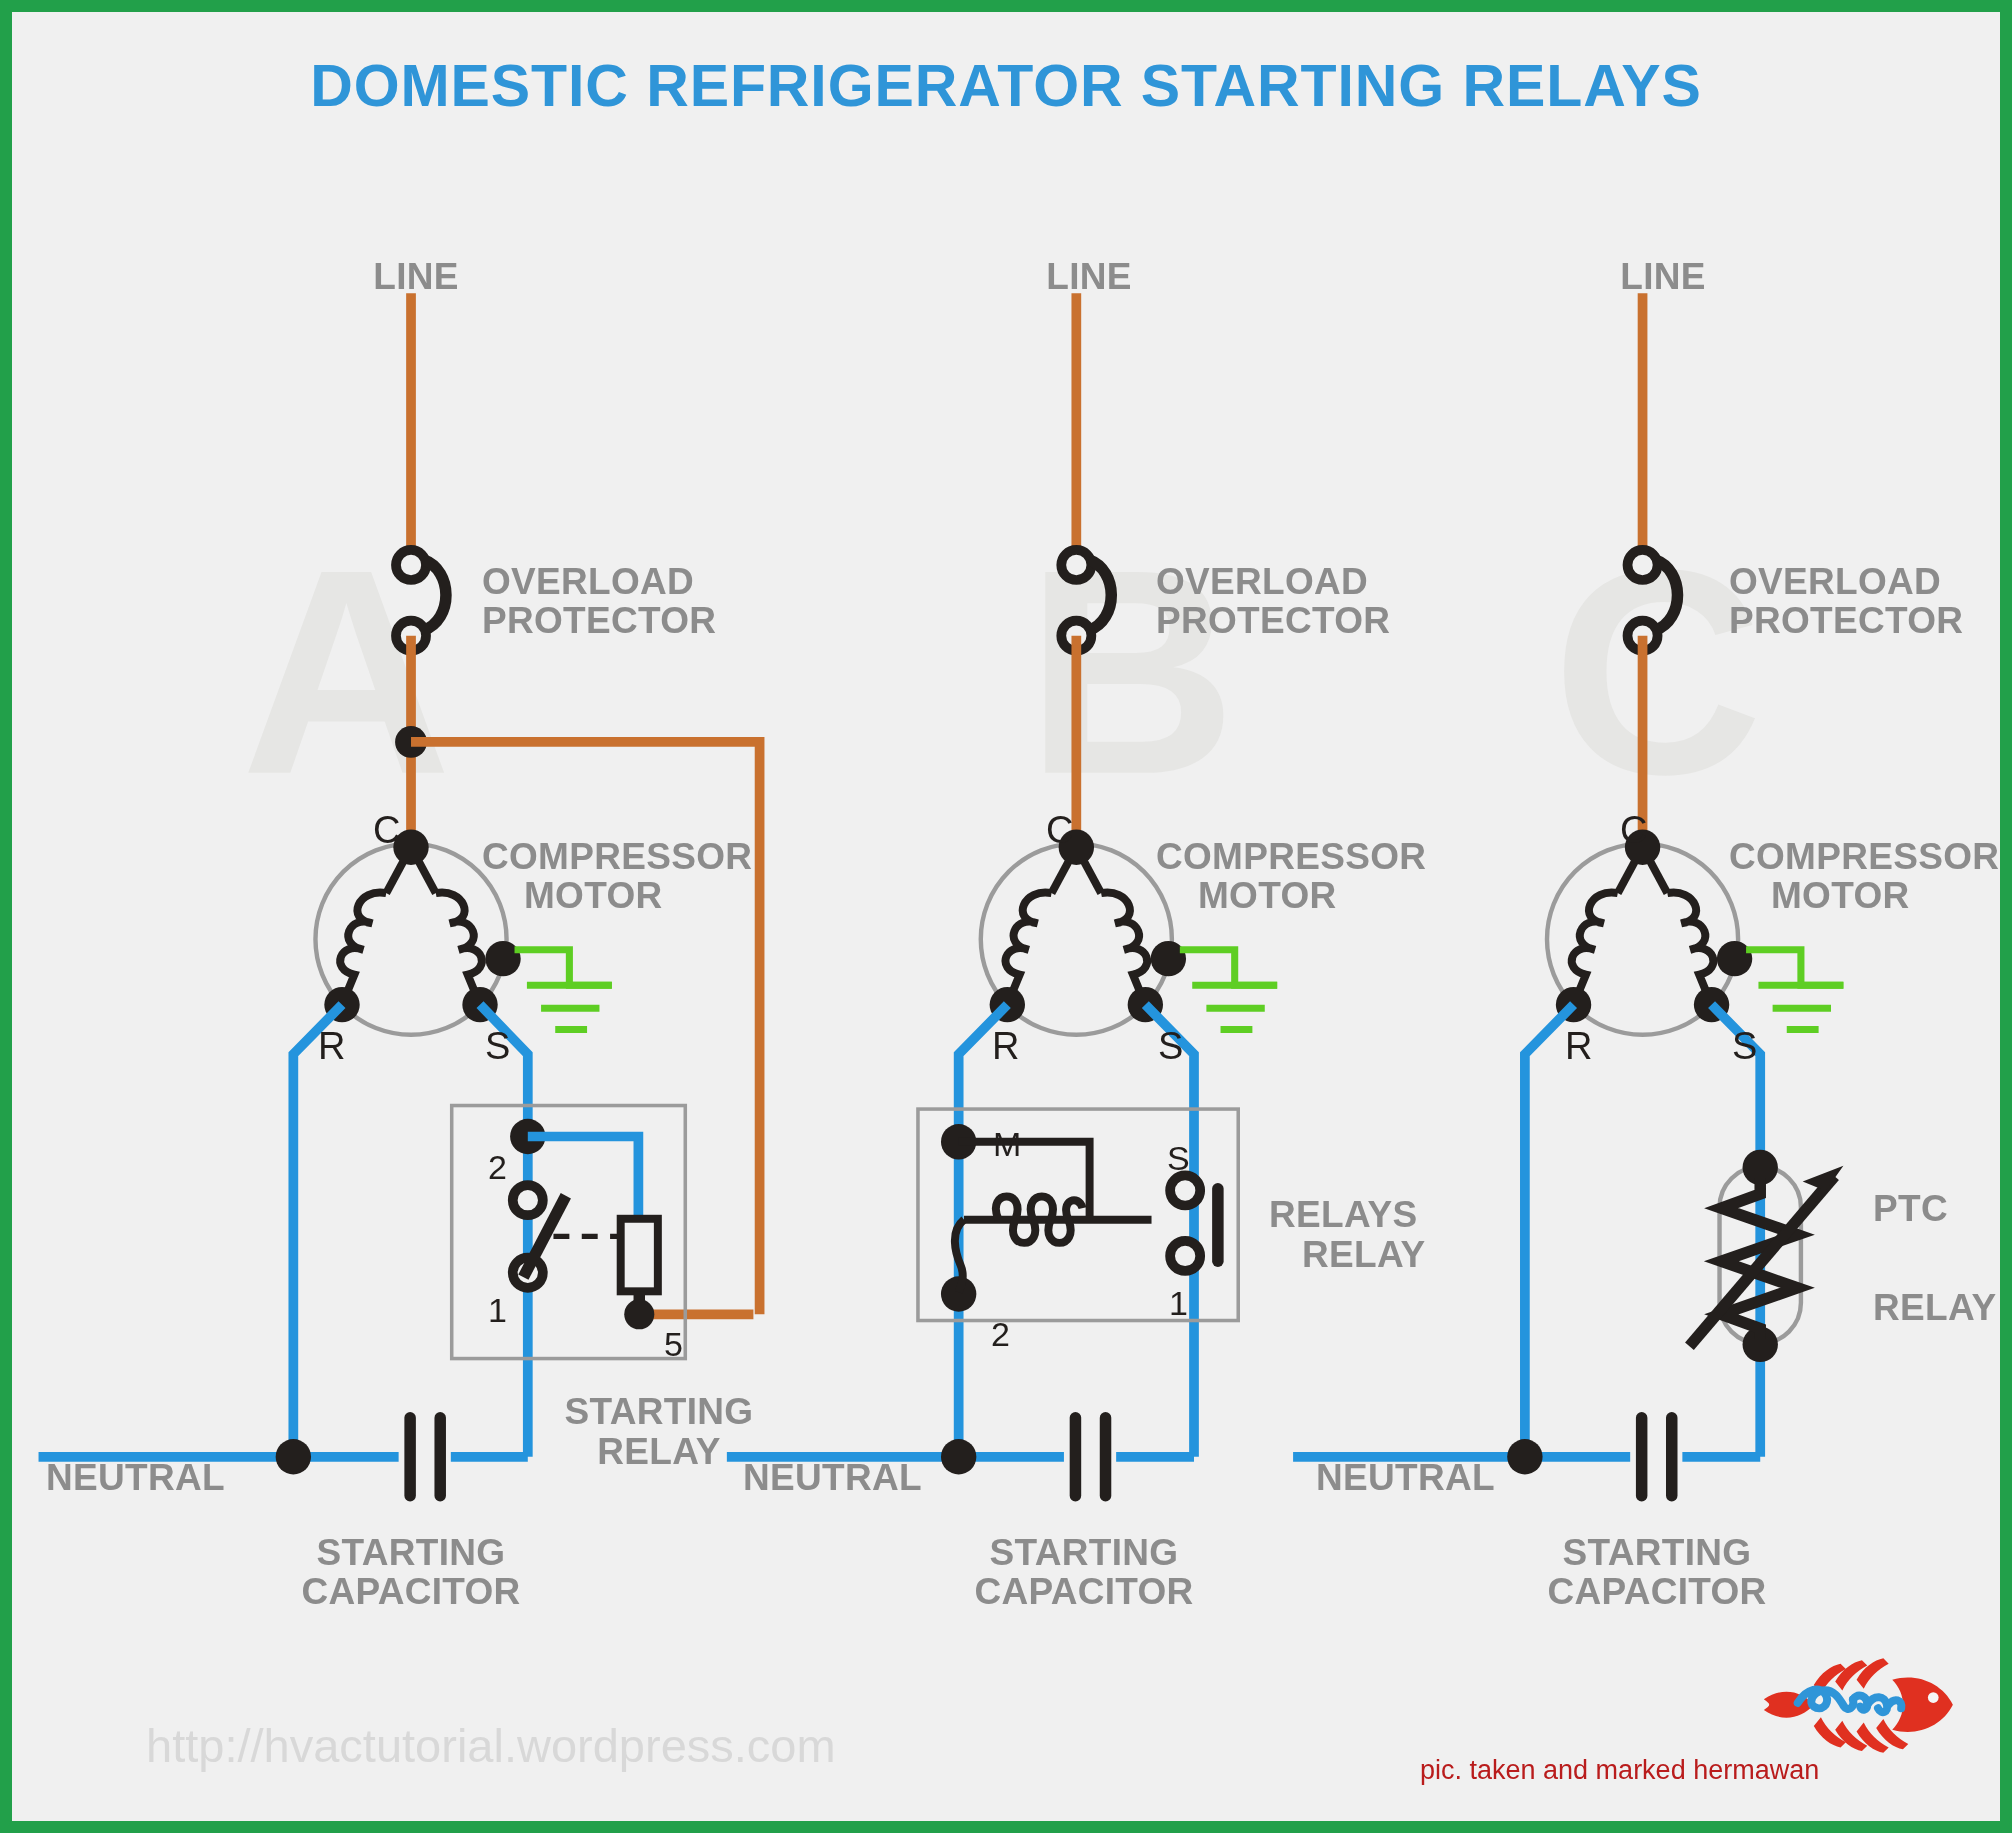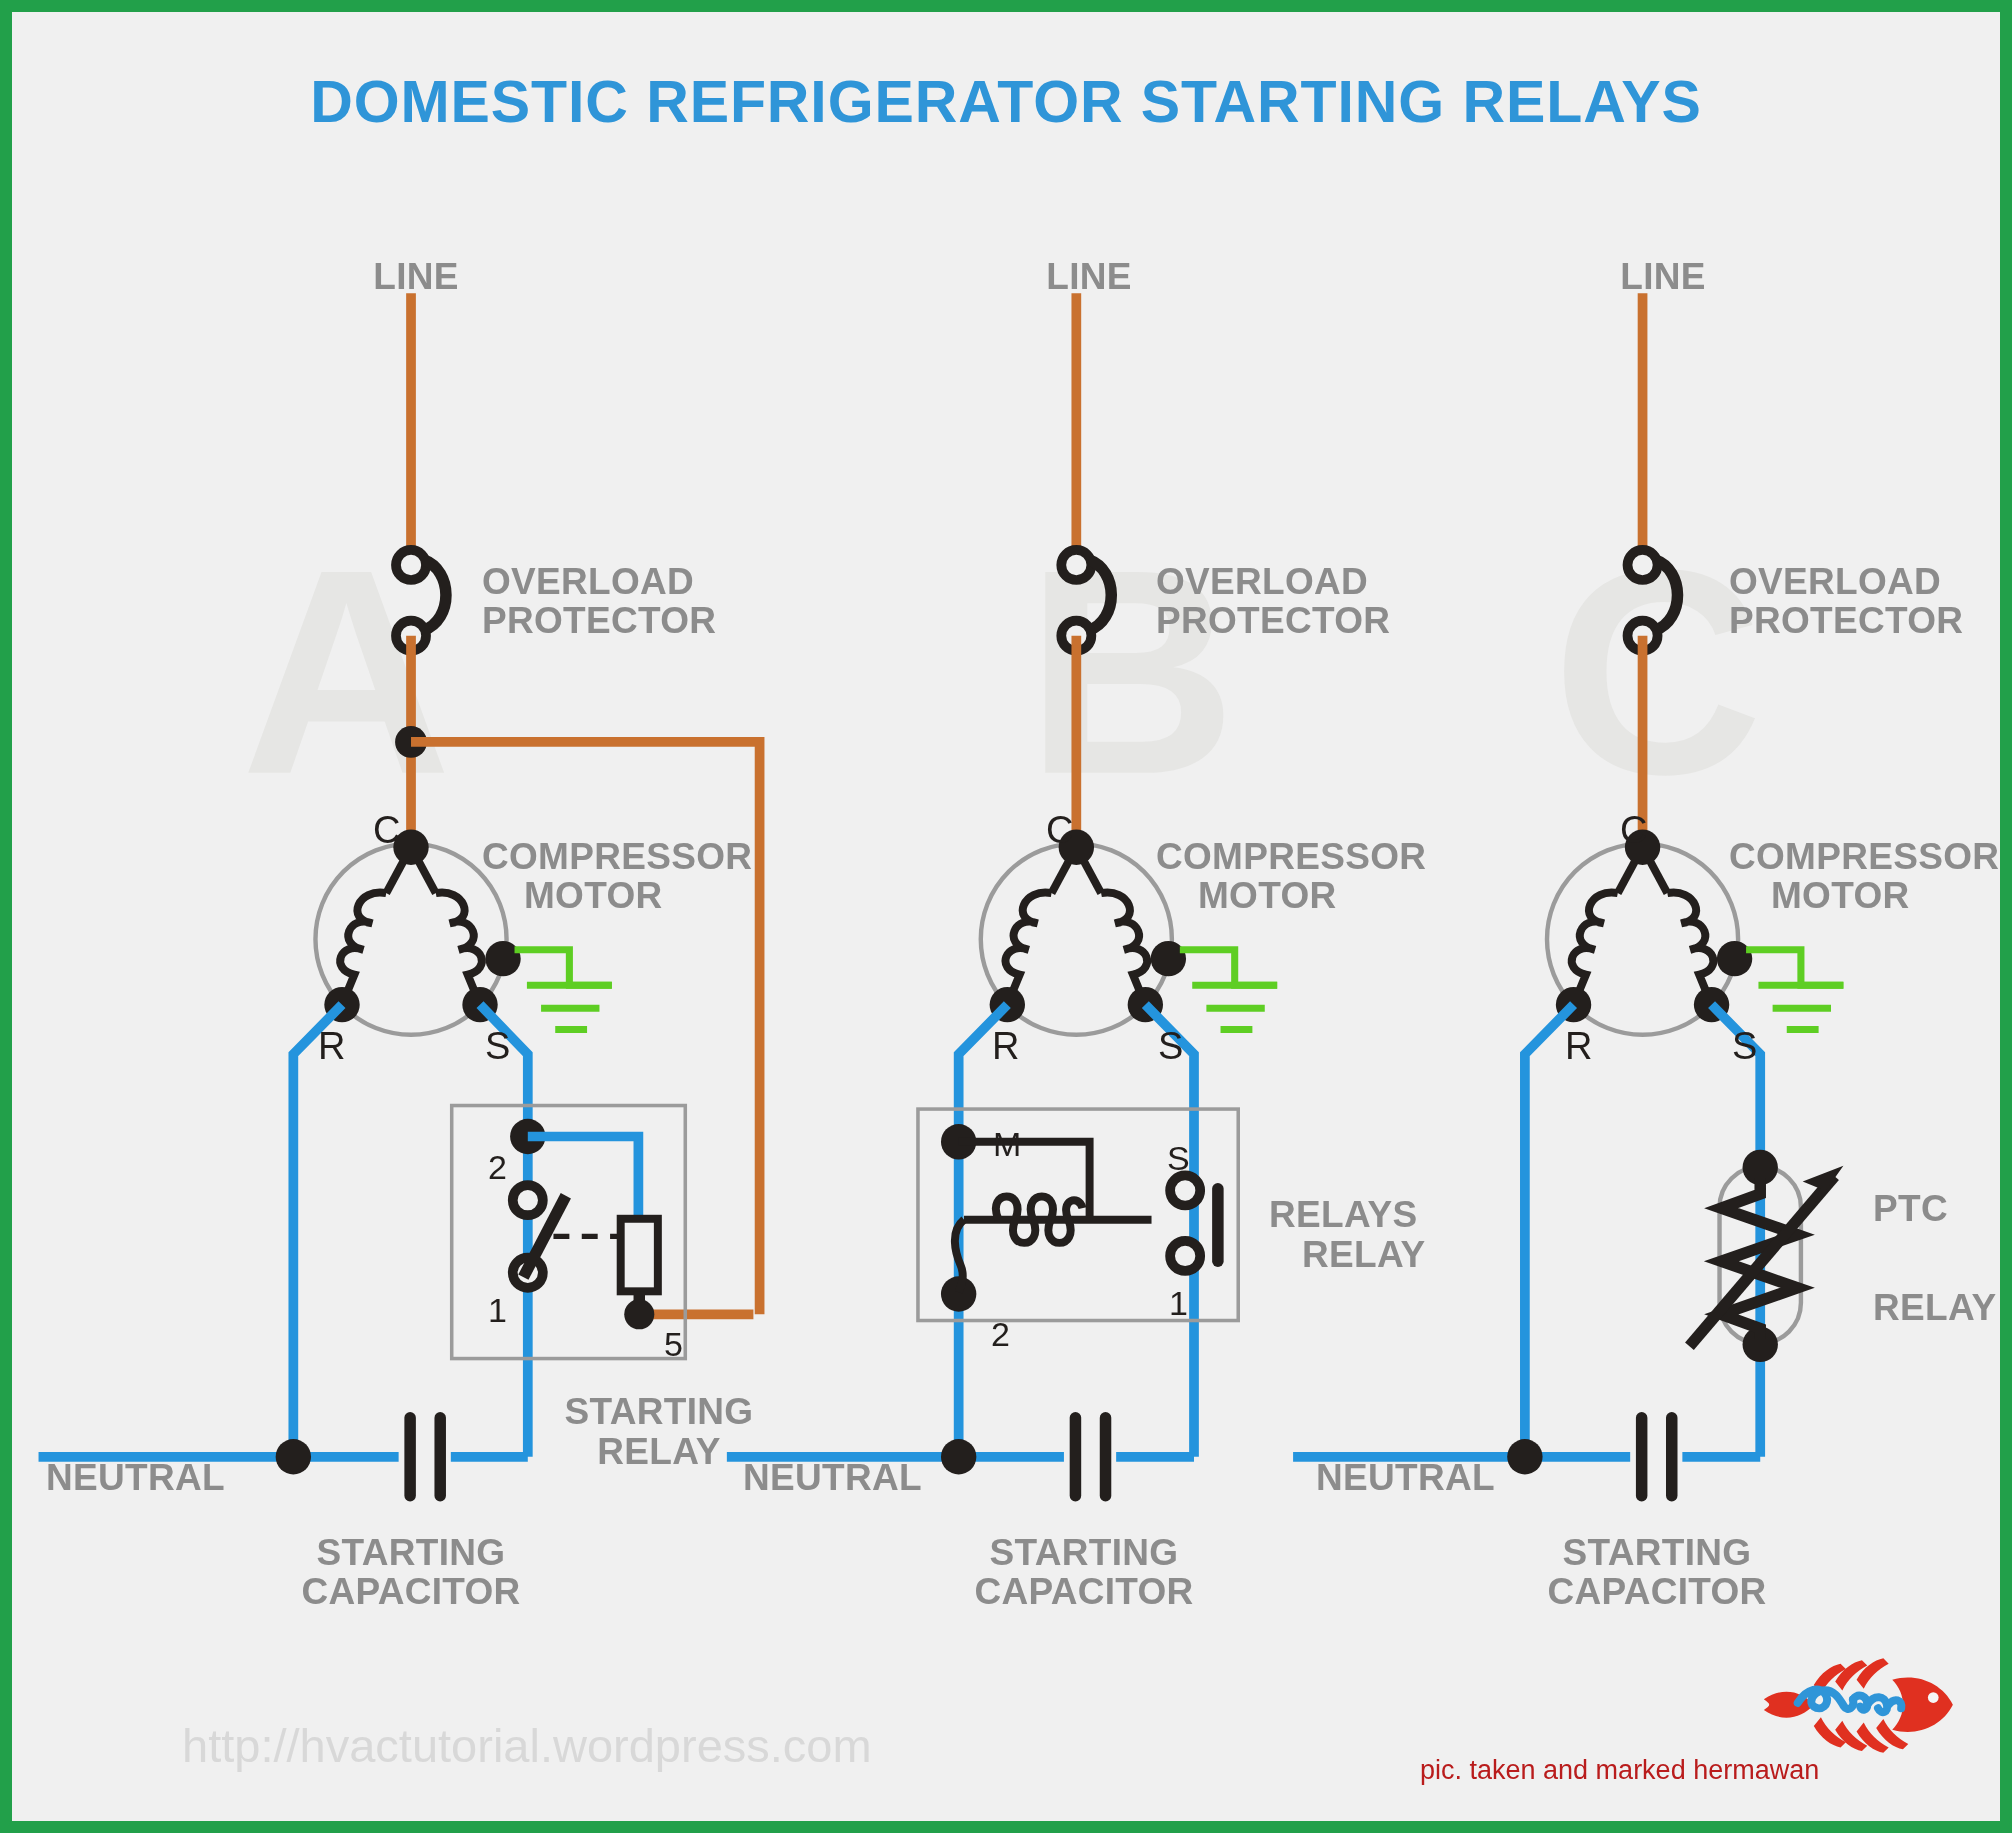--- a/index.html
+++ b/index.html
@@ -1,26 +1,26 @@
 <!DOCTYPE html>
 <html style="font-size:14.3px"><head>
 <meta charset="utf-8">
 <style>
   html,body{margin:0;padding:0;background:#ffffff;}
   body{font-family:"Liberation Sans",sans-serif;}
   #page{position:relative;width:2012px;height:1833px;background:#f0f0f0;
         box-sizing:border-box;border:12.5px solid #22a04a;overflow:hidden;}
   #canvas{position:absolute;inset:0;}
   .t{position:absolute;white-space:pre;}
-  #title{left:0;right:0;top:56px;text-align:center;color:#2f95d8;
+  #title{left:0;right:0;top:40px;text-align:center;color:#2f95d8;
          font-size:59px;font-weight:700;letter-spacing:0.9px;}
   .lbl-gray{color:#8c8c8c;font-weight:700;font-size:37px;line-height:1.16;letter-spacing:0.3px;}
   .lbl-blk{color:#231f1d;font-weight:400;font-size:38px;}
   .lbl-blk-sm{color:#231f1d;font-weight:400;font-size:34px;}
-  #url{left:134px;top:1706px;color:#d8d8d8;font-size:47px;font-weight:400;margin-left:36px;}
+  #url{left:134px;top:1706px;color:#d8d8d8;font-size:47px;font-weight:400;}
   #credit{left:1408px;top:1743px;color:#b91c1c;font-size:27px;font-weight:400;}
   .ctr{transform:translateX(-50%);text-align:center;}
 </style>
 </head>
 <body>
 
 <div id="page">
 
   <div class="t" id="title">DOMESTIC REFRIGERATOR STARTING RELAYS</div>
 

